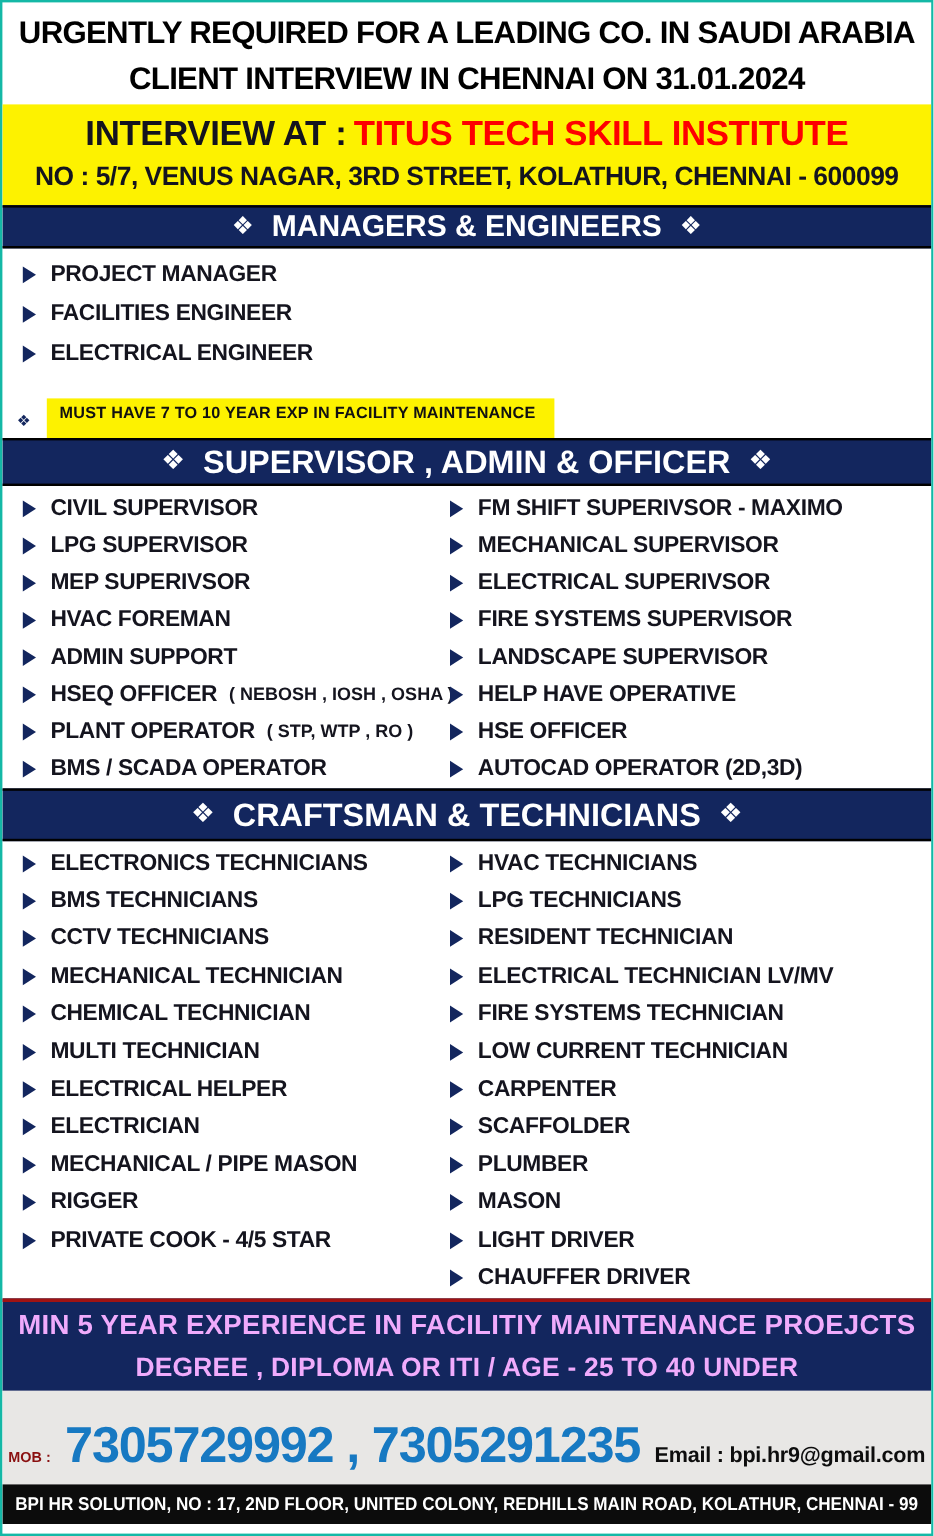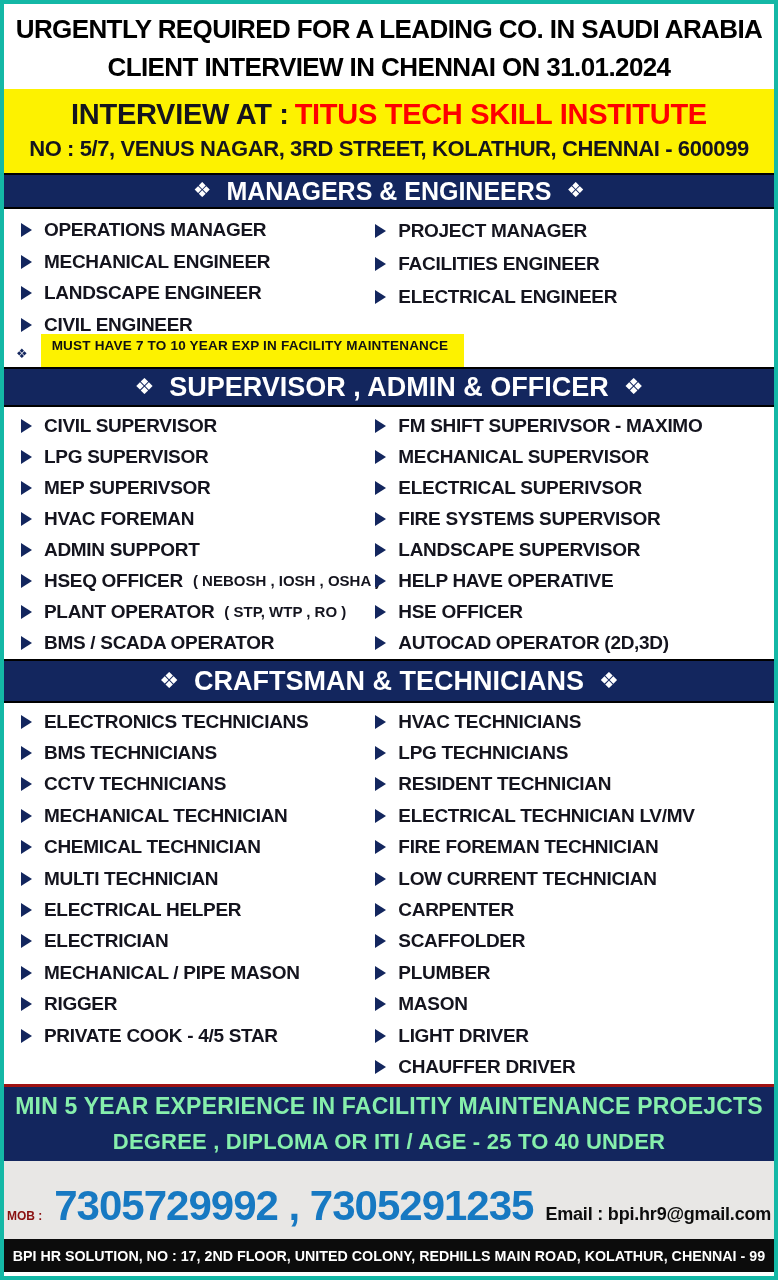--- a/index.html
+++ b/index.html
@@ -4,21 +4,21 @@
 <style>
   * { margin:0; padding:0; box-sizing:border-box; }
   html,body { background:#ffffff; }
   body {
     width:778px; height:1280px;
     font-family:"Liberation Sans","DejaVu Sans",sans-serif;
     -webkit-font-smoothing:antialiased;
   }
   .poster {
     width:778px; height:1280px;
-    border:4px solid #14b8a6;
+    border:2px solid #14b8a6;
     background:#fff;
     display:flex; flex-direction:column;
     overflow:hidden;
   }
   
   .header {
     height:85px;
     display:flex; flex-direction:column;
     align-items:center; justify-content:space-evenly;
     padding-top:4px;
@@ -73,21 +73,21 @@
   .note-dia { color:#13265e; font-size:13px; font-weight:bold; font-family:"DejaVu Sans",sans-serif; }
   .note-text {
     background:#fdf200; color:#111;
     font-weight:bold; font-size:13.5px; letter-spacing:0.2px;
     padding:4px 16px 20px 11px; white-space:nowrap;
   }
   
   .req {
     height:77px; background:#13265e;
     border-top:3px solid #a01313;
-    color:#86efac; text-align:center;
+    color:#f0abfc; text-align:center;
     display:flex; flex-direction:column; justify-content:center; gap:9px;
     font-weight:bold;
   }
   .req-l1 { font-size:23px; letter-spacing:0.2px; white-space:nowrap; }
   .req-l2 { font-size:22px; letter-spacing:0.2px; white-space:nowrap; }
   
   .contact {
     height:78px; background:#e8e7e5;
     display:flex; align-items:baseline; justify-content:center; gap:12px;
     padding-top:24px;
@@ -120,38 +120,20 @@
     <div class="venue-addr">NO : 5/7, VENUS NAGAR, 3RD STREET, KOLATHUR, CHENNAI - 600099</div>
   </div>
 
   <div class="band band1">
     <span class="dia">❖</span>
     <span>MANAGERS &amp; ENGINEERS</span>
     <span class="dia">❖</span>
   </div>
 
   <div class="body s1">
-    <div class="col col-l">
-      <div class="item">
-          <i class="tri"></i>
-          <span class="txt">OPERATIONS MANAGER</span>
-        </div>
-      <div class="item">
-          <i class="tri"></i>
-          <span class="txt">MECHANICAL ENGINEER</span>
-        </div>
-      <div class="item">
-          <i class="tri"></i>
-          <span class="txt">LANDSCAPE ENGINEER</span>
-        </div>
-      <div class="item">
-          <i class="tri"></i>
-          <span class="txt">CIVIL ENGINEER</span>
-        </div>
-    </div>
     <div class="col col-r">
       <div class="item">
           <i class="tri"></i>
           <span class="txt">PROJECT MANAGER</span>
         </div>
       <div class="item">
           <i class="tri"></i>
           <span class="txt">FACILITIES ENGINEER</span>
         </div>
       <div class="item">
@@ -310,21 +292,21 @@
       <div class="item">
           <i class="tri"></i>
           <span class="txt">RESIDENT TECHNICIAN</span>
         </div>
       <div class="item">
           <i class="tri"></i>
           <span class="txt">ELECTRICAL TECHNICIAN LV/MV</span>
         </div>
       <div class="item">
           <i class="tri"></i>
-          <span class="txt">FIRE FOREMAN TECHNICIAN</span>
+          <span class="txt">FIRE SYSTEMS TECHNICIAN</span>
         </div>
       <div class="item">
           <i class="tri"></i>
           <span class="txt">LOW CURRENT TECHNICIAN</span>
         </div>
       <div class="item">
           <i class="tri"></i>
           <span class="txt">CARPENTER</span>
         </div>
       <div class="item">

